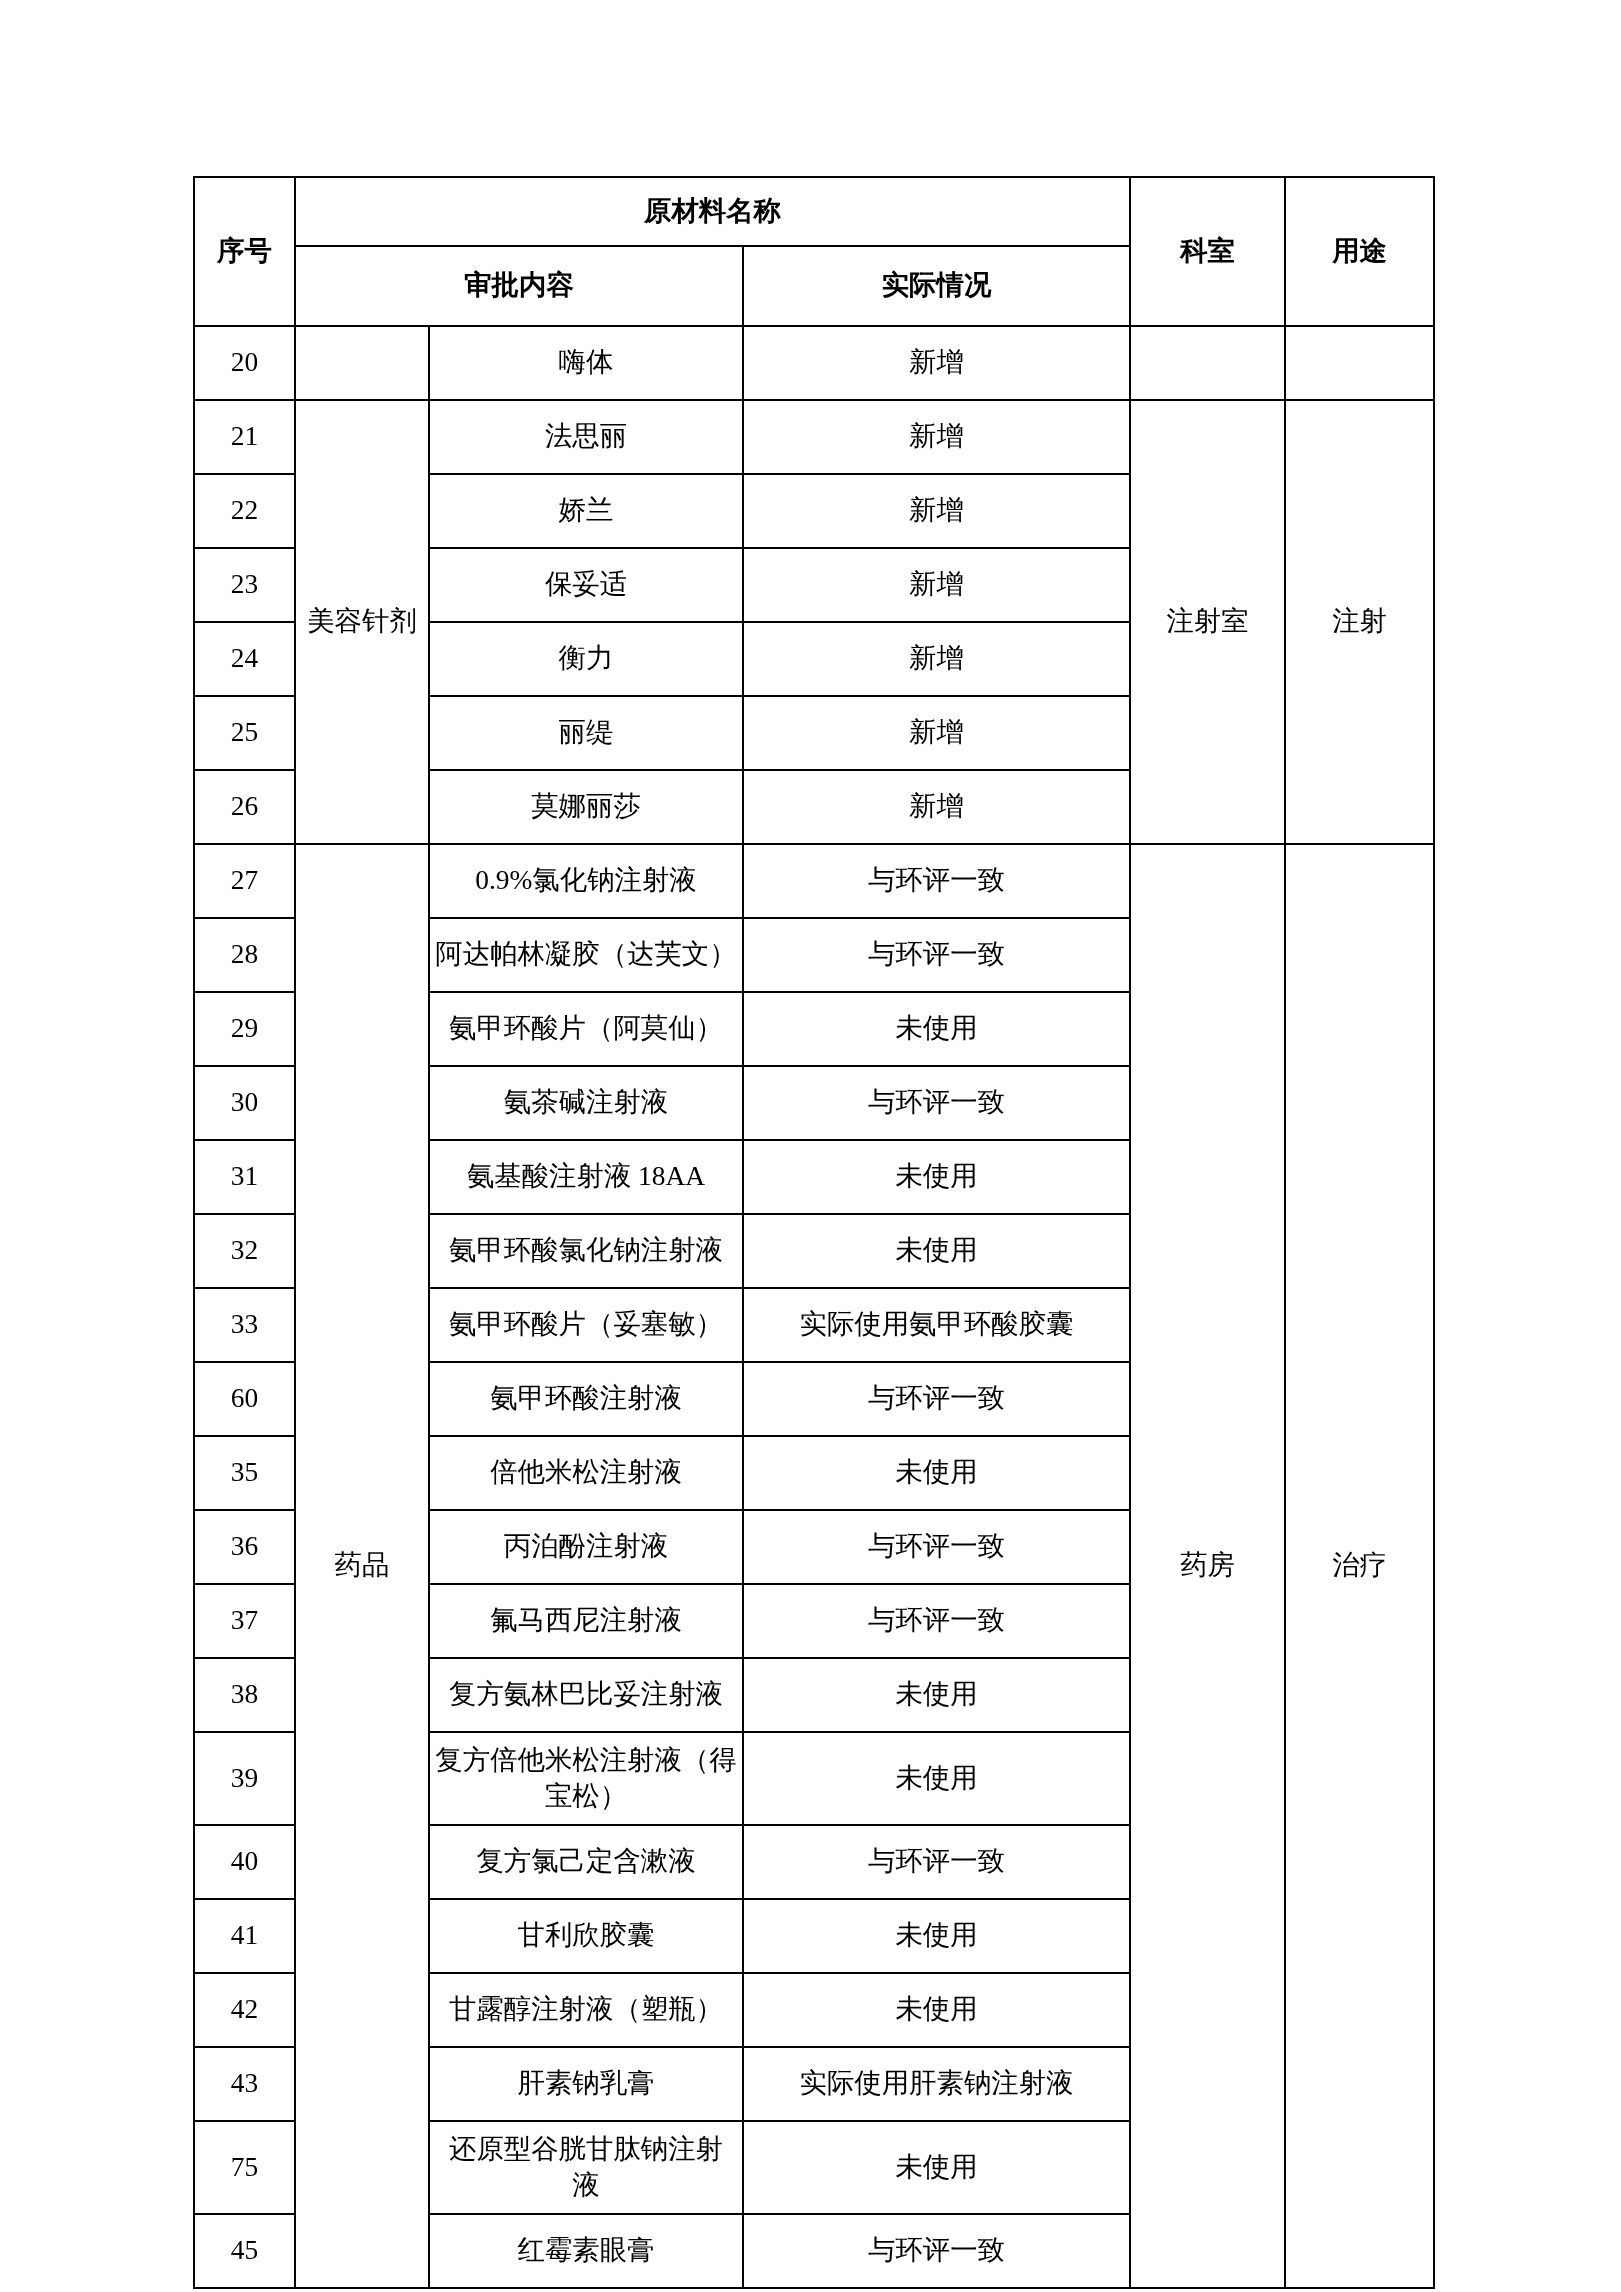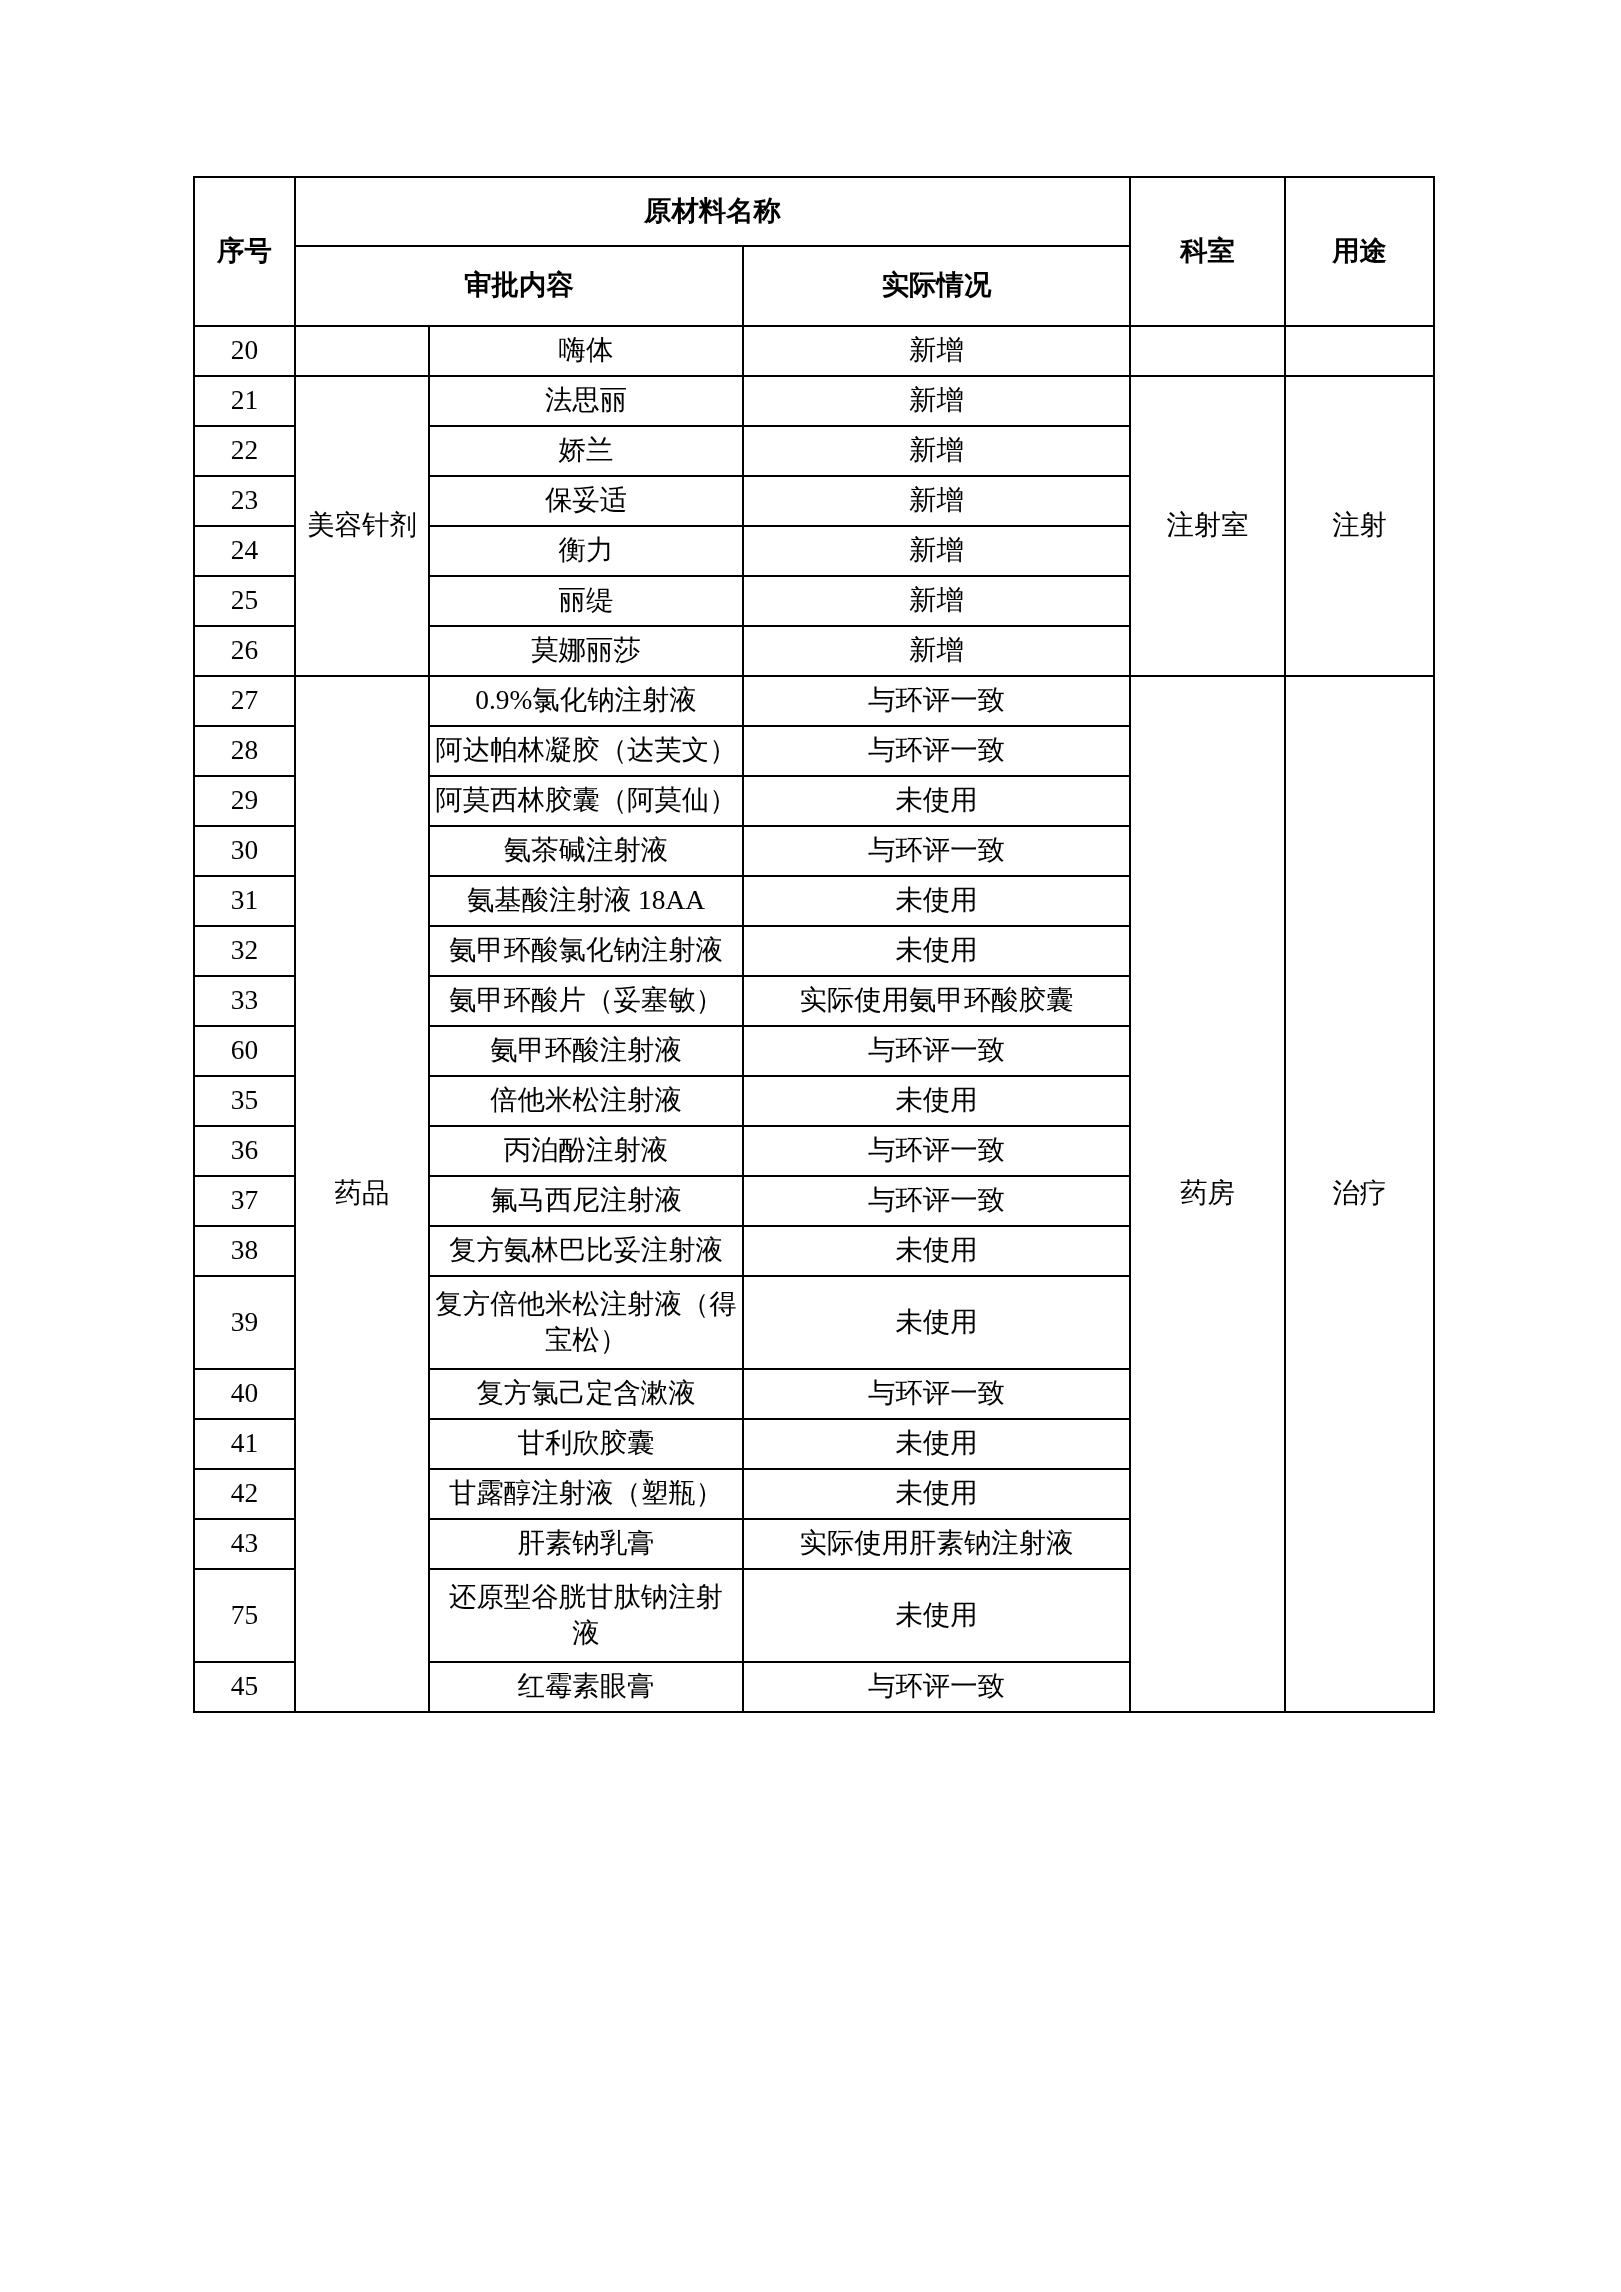--- a/index.html
+++ b/index.html
@@ -33,21 +33,21 @@
     vertical-align: middle;
     font-size: 27.4px;
     line-height: 1.3;
     padding: 2px 3.9px;
     white-space: pre-line;
     font-weight: normal;
   }
   thead th { font-weight: bold; margin-top: 12px; }
   tr.hrow1 { height: 69px; }
   tr.hrow2 { height: 80px; }
-  tbody tr { height: 50px; }
+  tbody tr { height: 74px; }
   tbody tr.tall { height: 93px; }
   .page-number {
     position: absolute;
     top: 2135px;
     left: 0;
     width: 100%;
     text-align: center;
     font-size: 28px;
   }
 </style>
@@ -127,21 +127,21 @@
           <td rowspan="19">药房</td>
           <td rowspan="19">治疗</td>
         </tr>
         <tr>
           <td>28</td>
           <td>阿达帕林凝胶（达芙文）</td>
           <td>与环评一致</td>
         </tr>
         <tr>
           <td>29</td>
-          <td>阿莫西林胶囊（阿莫仙）</td>
+          <td>氨甲环酸片（阿莫仙）</td>
           <td>未使用</td>
         </tr>
         <tr>
           <td>30</td>
           <td>氨茶碱注射液</td>
           <td>与环评一致</td>
         </tr>
         <tr>
           <td>31</td>
           <td>氨基酸注射液 18AA</td>

